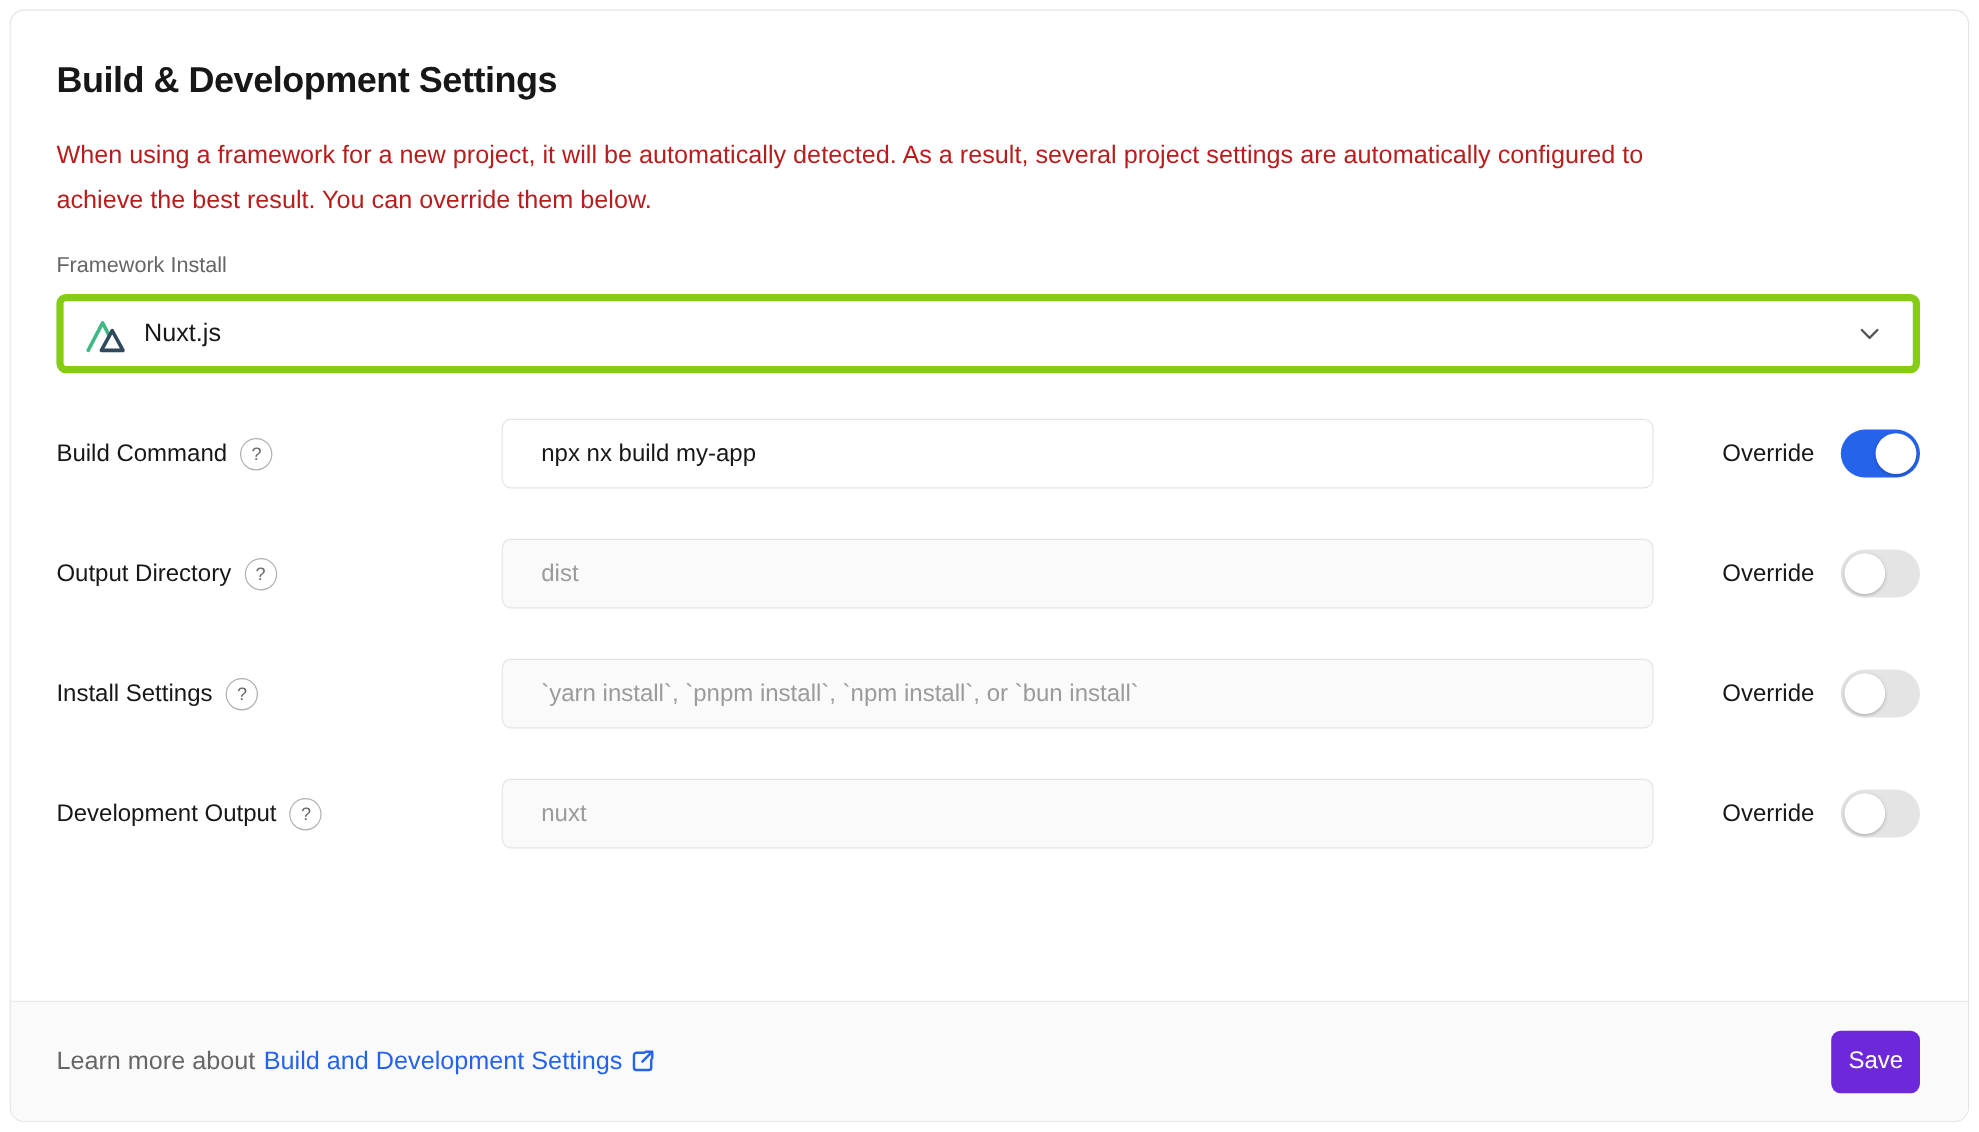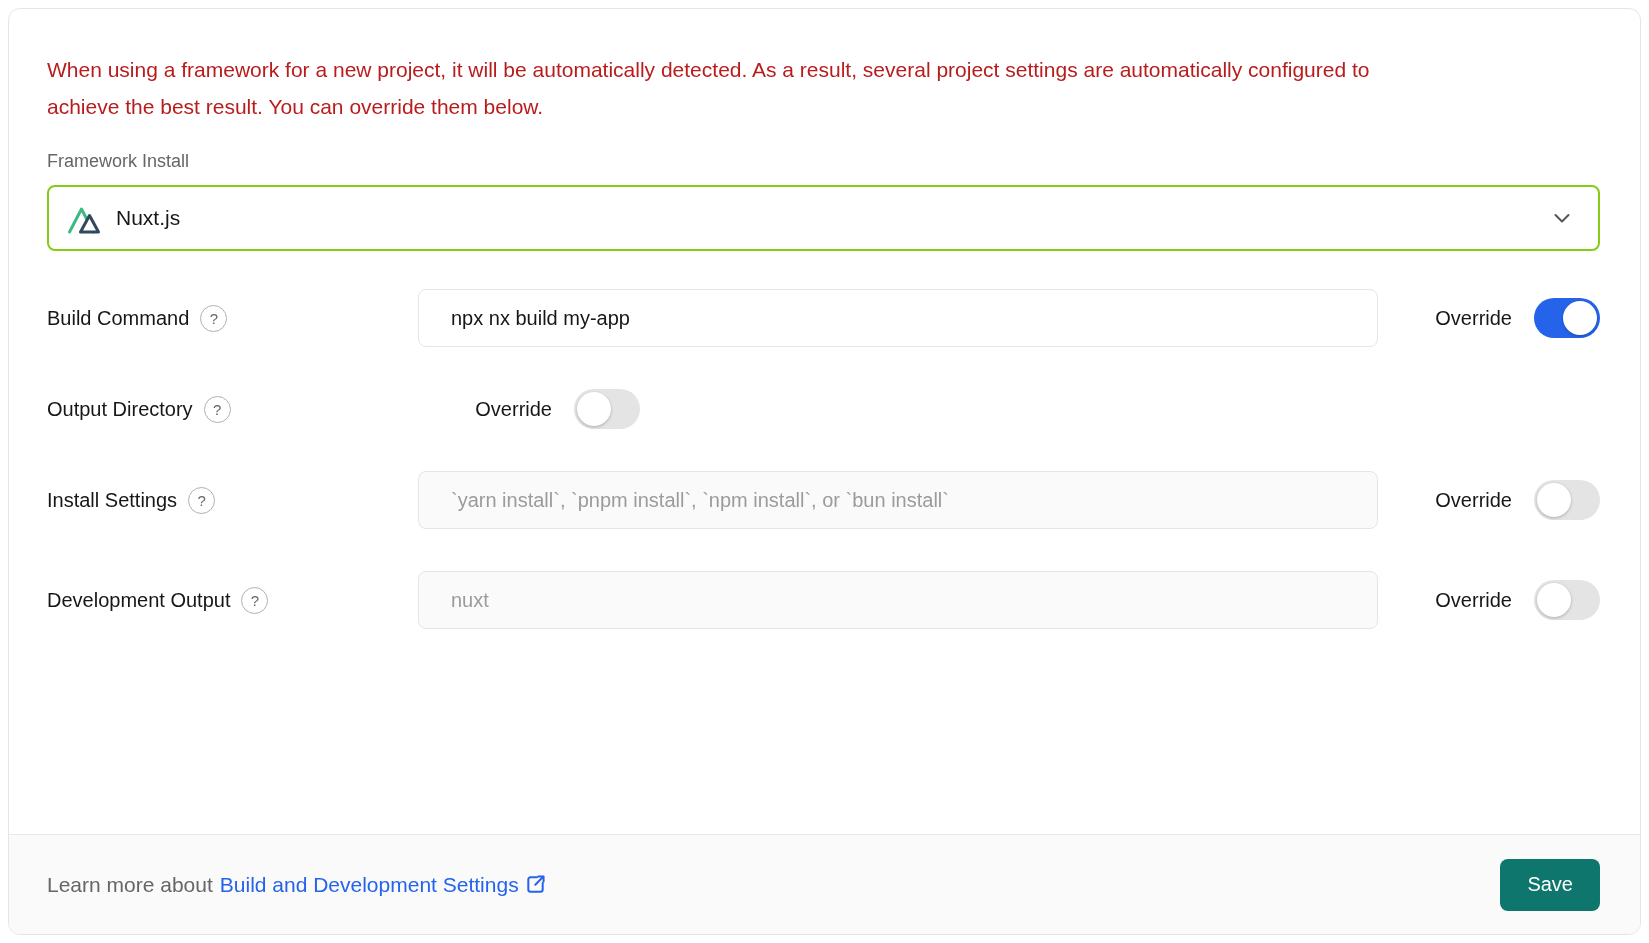--- a/index.html
+++ b/index.html
@@ -37,21 +37,21 @@
     max-width: 1330px;
     color: #b91c1c;
   }
   .fp-label {
     font-size: 18px;
     color: #666666;
     margin-bottom: 13px;
   }
   .select {
     height: 66px;
-    border: 2px solid #84cc16;
+    border: 6px solid #84cc16;
     border-radius: 8px;
     background: #fff;
     display: flex;
     align-items: center;
     padding: 0 24px 0 18px;
     cursor: pointer;
   }
   .select .fw-name {
     font-size: 21px;
     color: #171717;
@@ -139,36 +139,37 @@
   .learn a {
     color: #2563eb;
     text-decoration: none;
     margin-left: 7px;
     display: inline-flex;
     align-items: center;
   }
   .ext-icon { margin-left: 5px; display: inline-flex; }
   .save-btn {
     height: 52px;
-    padding: 0 27px;
-    background: #0f766e;
+    padding: 0 14px;
+    background: #6d28d9;
     color: #ffffff;
     border: none;
     border-radius: 8px;
     font-size: 20px;
     font-family: "Liberation Sans", sans-serif;
     cursor: pointer;
   }
 </style>
 </head>
 <body>
 
 <div class="card">
   <div class="main">
 
+    <h1 class="page-title">Build &amp; Development Settings</h1>
 
     <p class="page-desc">When using a framework for a new project, it will be automatically detected. As a result, several project settings are automatically configured to achieve the best result. You can override them below.</p>
 
     <div class="fp-label">Framework Install</div>
 
     <div class="select">
       <span style="display:inline-flex;">
         <svg width="38" height="35" viewBox="0 0 38 35">
           <path d="M2.5 31 L14.5 8 L26.5 31" fill="none" stroke="#3FB984" stroke-width="3" stroke-linecap="round" stroke-linejoin="round"></path>
           <path d="M13.5 31 L22.5 14.5 L31.5 31 Z" fill="#ffffff" stroke="#2F495E" stroke-width="3" stroke-linejoin="round"></path>
@@ -197,20 +198,21 @@
             <div class="knob"></div>
           </div>
         </div>
       </div>
 
       <div class="row">
         <div class="row-label">
           <span>Output Directory</span>
           <span class="help">?</span>
         </div>
+        <input type="text" class="muted" placeholder="dist" style="">
         <div class="override-wrap">
           <span class="override-label">Override</span>
           <div class="toggle">
             <div class="knob"></div>
           </div>
         </div>
       </div>
 
       <div class="row">
         <div class="row-label">

